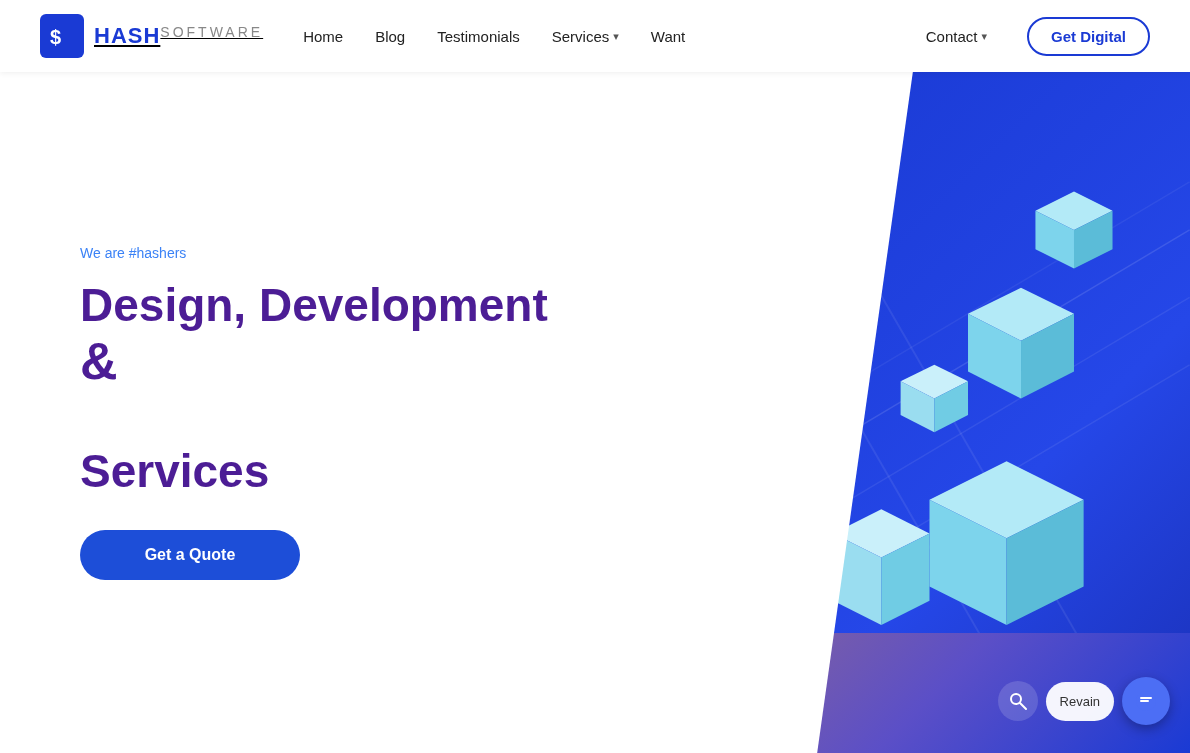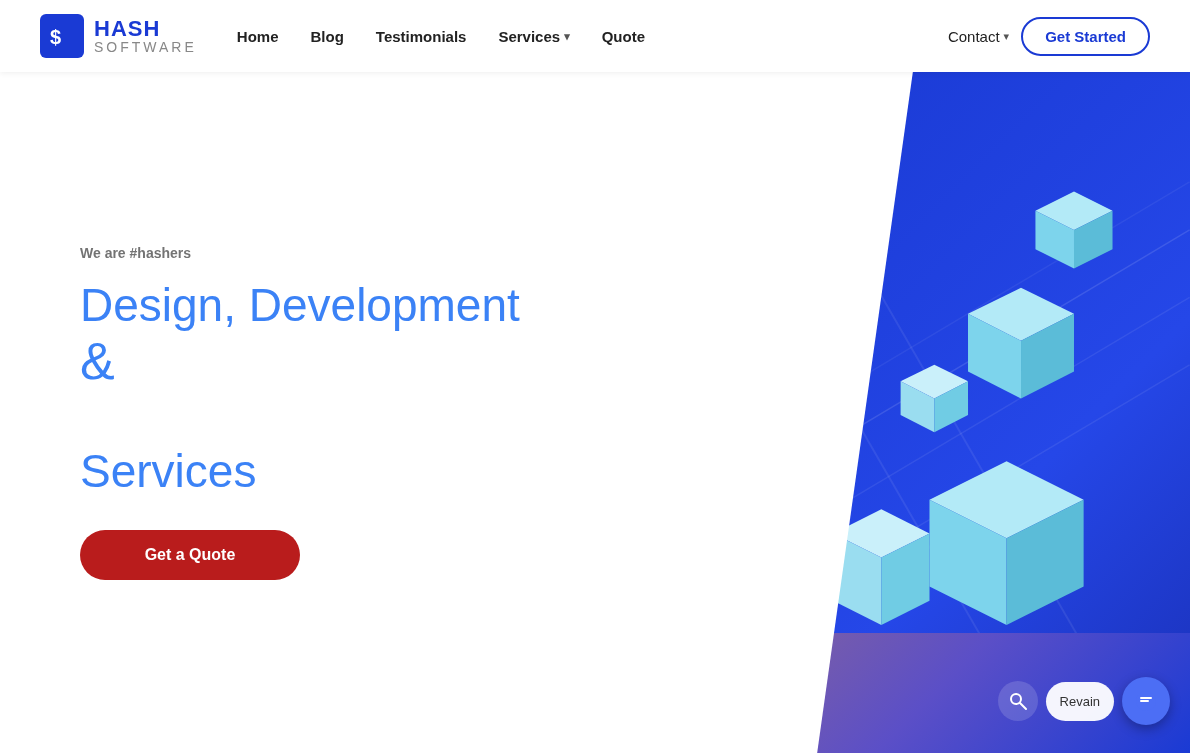--- a/index.html
+++ b/index.html
@@ -19,32 +19,32 @@
     }
     .navbar-left { display: flex; align-items: center; gap: 40px; }
     .logo { display: flex; align-items: center; gap: 10px; }
     .logo-icon {
       width: 44px; height: 44px;
       background: #1a3ad4;
       border-radius: 6px;
       display: flex; align-items: center; justify-content: center;
       font-size: 20px; color: #fff; font-weight: 900;
     }
-    .logo-text { display: flex; flex-direction: column; line-height: 1; }
+    .logo-text { display: flex; flex-direction: row; line-height: 1; text-decoration: underline; }
     .logo-hash { font-size: 22px; font-weight: 800; color: #1a3ad4; letter-spacing: 1px; }
     .logo-software { font-size: 14px; color: #888; letter-spacing: 3px; text-transform: uppercase; }
 
     .nav-links { display: flex; align-items: center; gap: 32px; }
     .nav-link {
-      font-size: 15px; color: #222; text-decoration: none; font-weight: 700; cursor: pointer;
+      font-size: 15px; color: #222; text-decoration: none; font-weight: 400; cursor: pointer;
     }
     .nav-link-dropdown { display: flex; align-items: center; gap: 4px; }
     .chevron { font-size: 11px; color: #555; }
 
-    .navbar-right { display: flex; gap: 12px; }
+    .navbar-right { display: flex; gap: 40px; }
     .contact-link { display: flex; align-items: center; gap: 4px; font-size: 15px; color: #222; font-weight: 500; cursor: pointer; }
     .get-started-btn {
       background: transparent;
       border: 2px solid #1a3ad4;
       color: #1a3ad4;
       padding: 9px 22px;
       border-radius: 25px;
       font-size: 15px;
       font-weight: 600;
       cursor: pointer;
@@ -81,42 +81,42 @@
       top: 0;
       width: 160px;
       height: 100%;
       background: #fff;
       transform: skewX(-8deg);
       z-index: 3;
     }
 
     .hero-tagline {
       font-size: 14px;
-      color: #737373;
+      color: #3b82f6;
       margin-bottom: 18px;
-      font-weight: 700;
+      font-weight: 400;
     }
     .hero-title {
       font-size: 46px;
-      font-weight: 400;
-      color: #3b82f6;
+      font-weight: 700;
+      color: #4c1d95;
       line-height: 1.15;
       margin-bottom: 32px;
       max-width: 480px;
     }
     .hero-title .amp { font-size: 52px; }
     .hero-desc {
       font-size: 15px;
       color: #888;
       line-height: 1.8;
       max-width: 360px;
       margin-bottom: 36px;
     }
     .quote-btn {
-      background: #b91c1c;
+      background: #1d4ed8;
       color: #fff;
       border: none;
       padding: 16px 44px;
       border-radius: 30px;
       font-size: 16px;
       font-weight: 600;
       cursor: pointer;
       width: 220px;
     }
 
@@ -217,30 +217,30 @@
     </div>
 
     <div class="nav-links">
       <a class="nav-link">Home</a>
       <a class="nav-link">Blog</a>
       <a class="nav-link">Testimonials</a>
       <a class="nav-link nav-link-dropdown">
         <span>Services</span>
         <span class="chevron">▾</span>
       </a>
-      <a class="nav-link">Quote</a>
+      <a class="nav-link">Want</a>
     </div>
   </div>
 
   <div class="navbar-right">
     <a class="contact-link">
       <span>Contact</span>
       <span class="chevron">▾</span>
     </a>
-    <button class="get-started-btn">Get Started</button>
+    <button class="get-started-btn">Get Digital</button>
   </div>
 </nav>
 
 <div class="hero">
 
   <div class="hero-left">
     <p class="hero-tagline">We are #hashers</p>
     <h1 class="hero-title">
       <span>Design, Development</span>
       <span class="amp"> &amp;</span><br>

